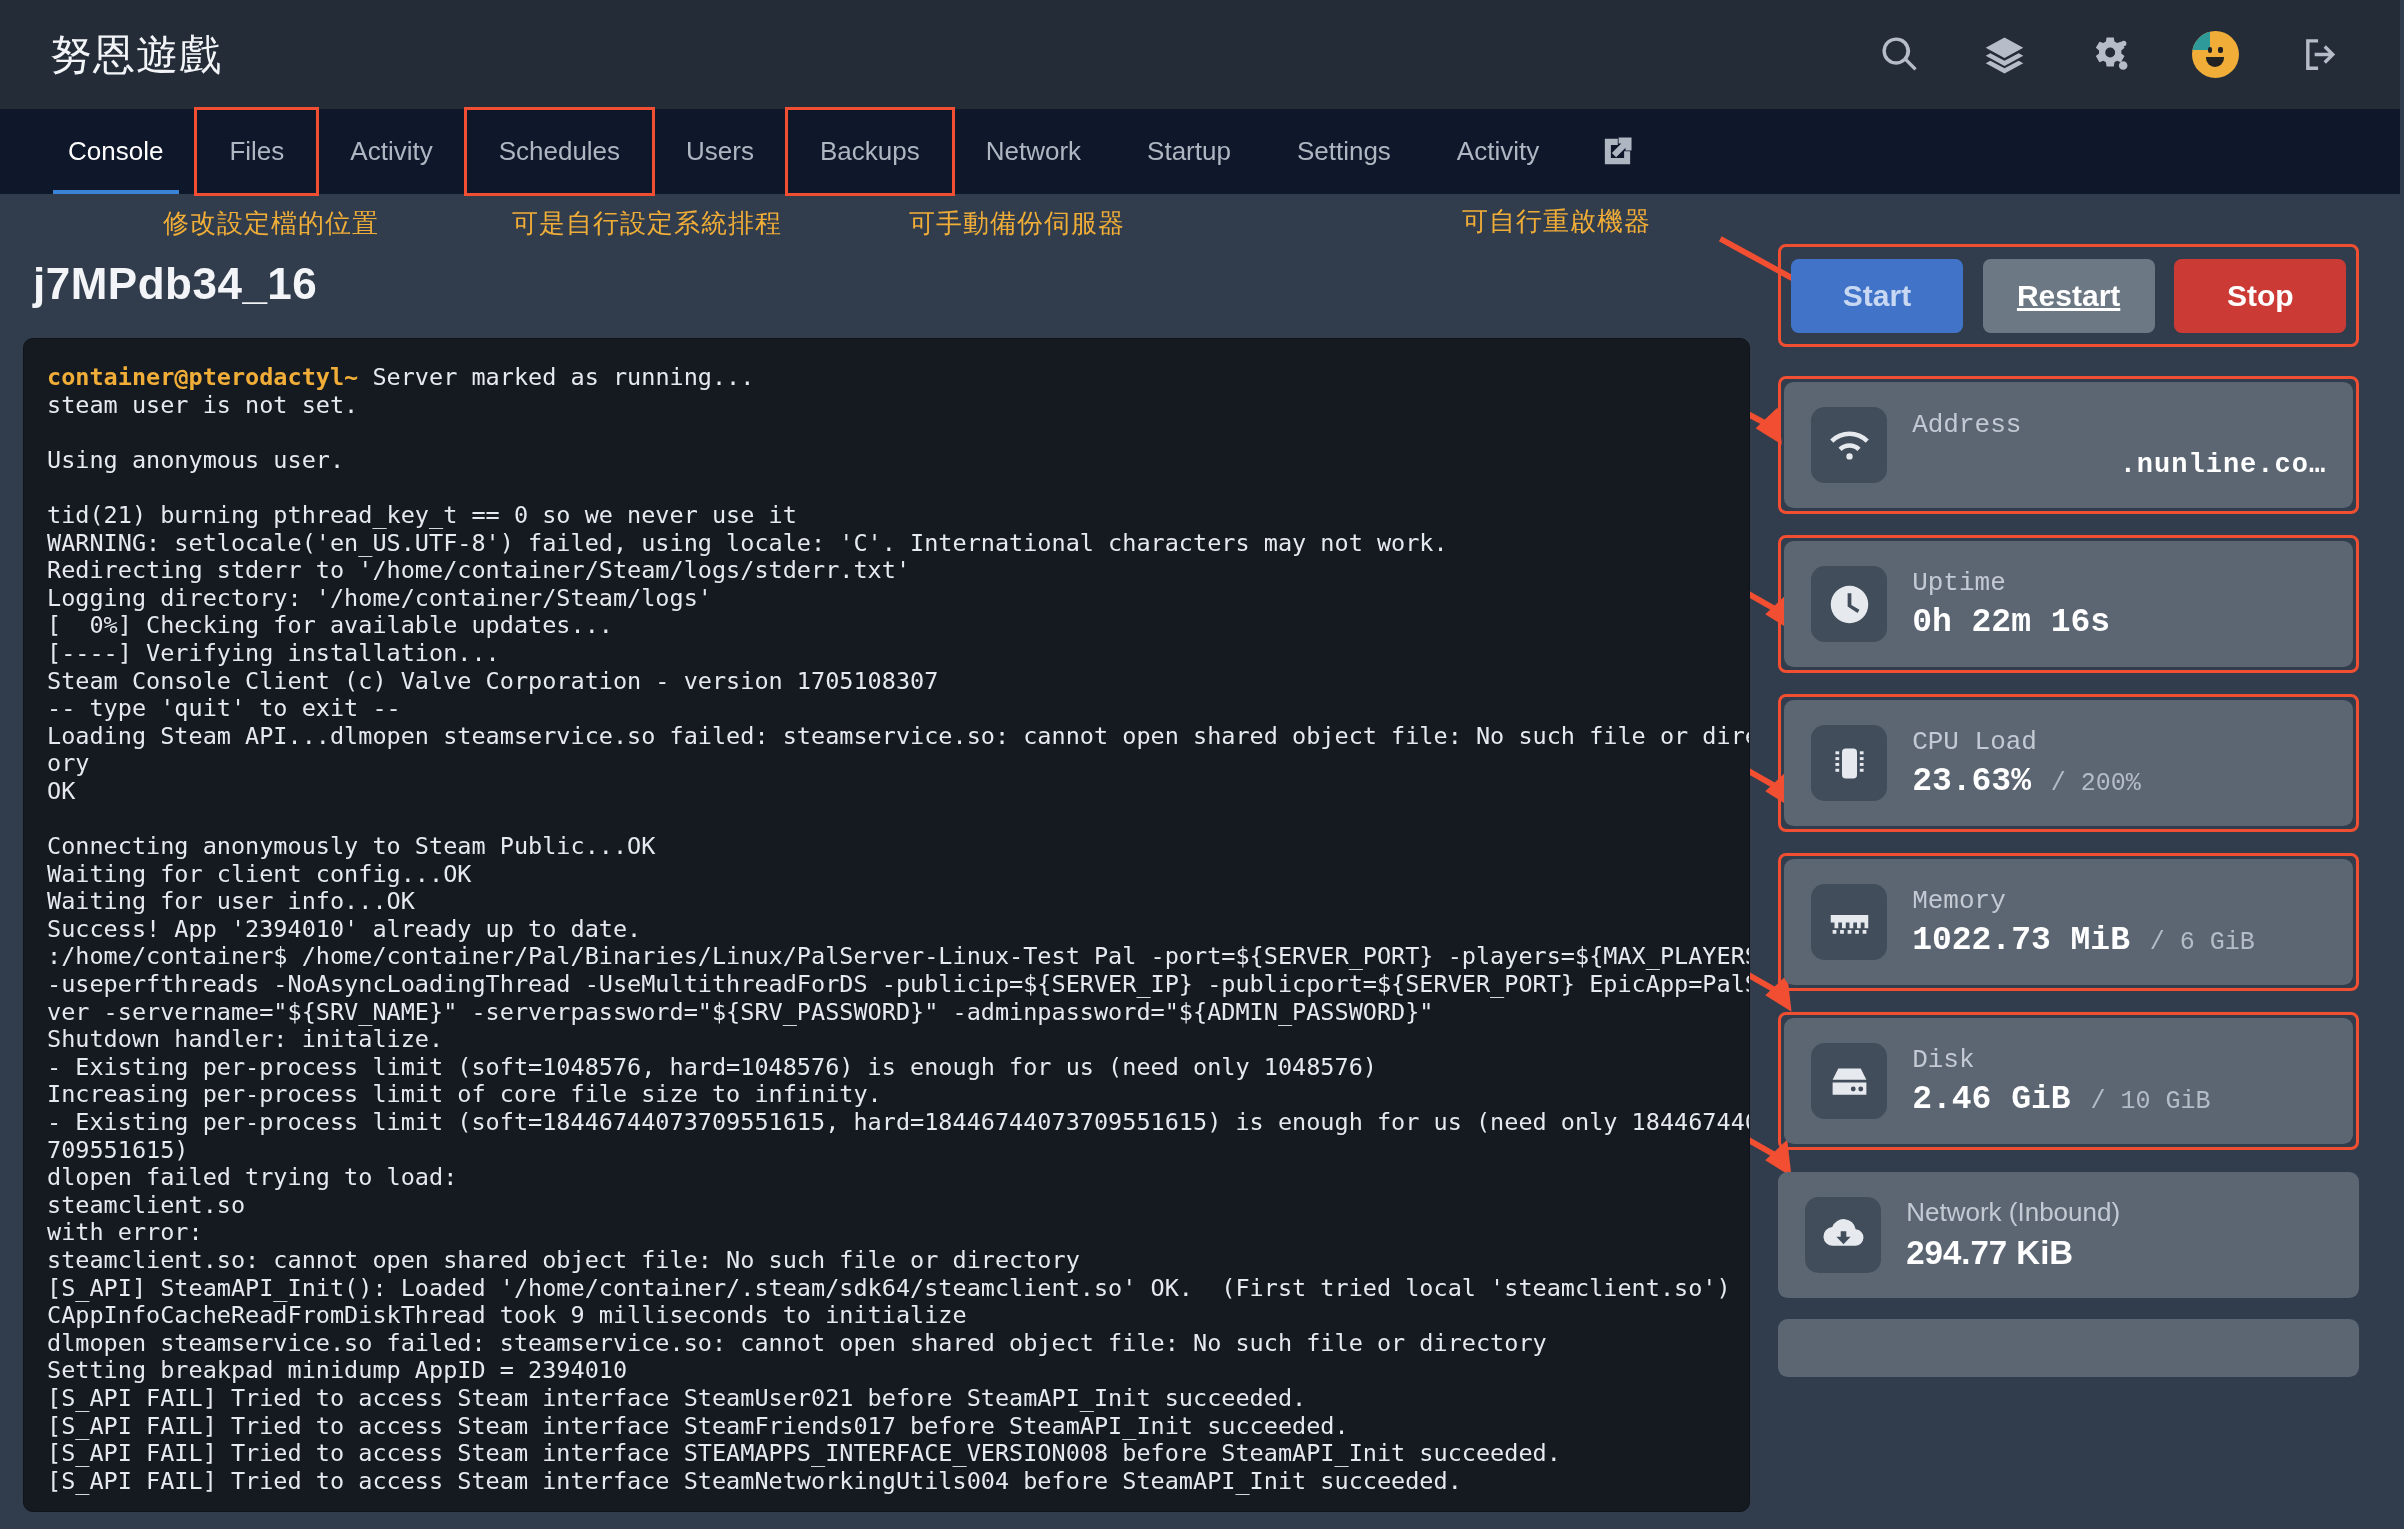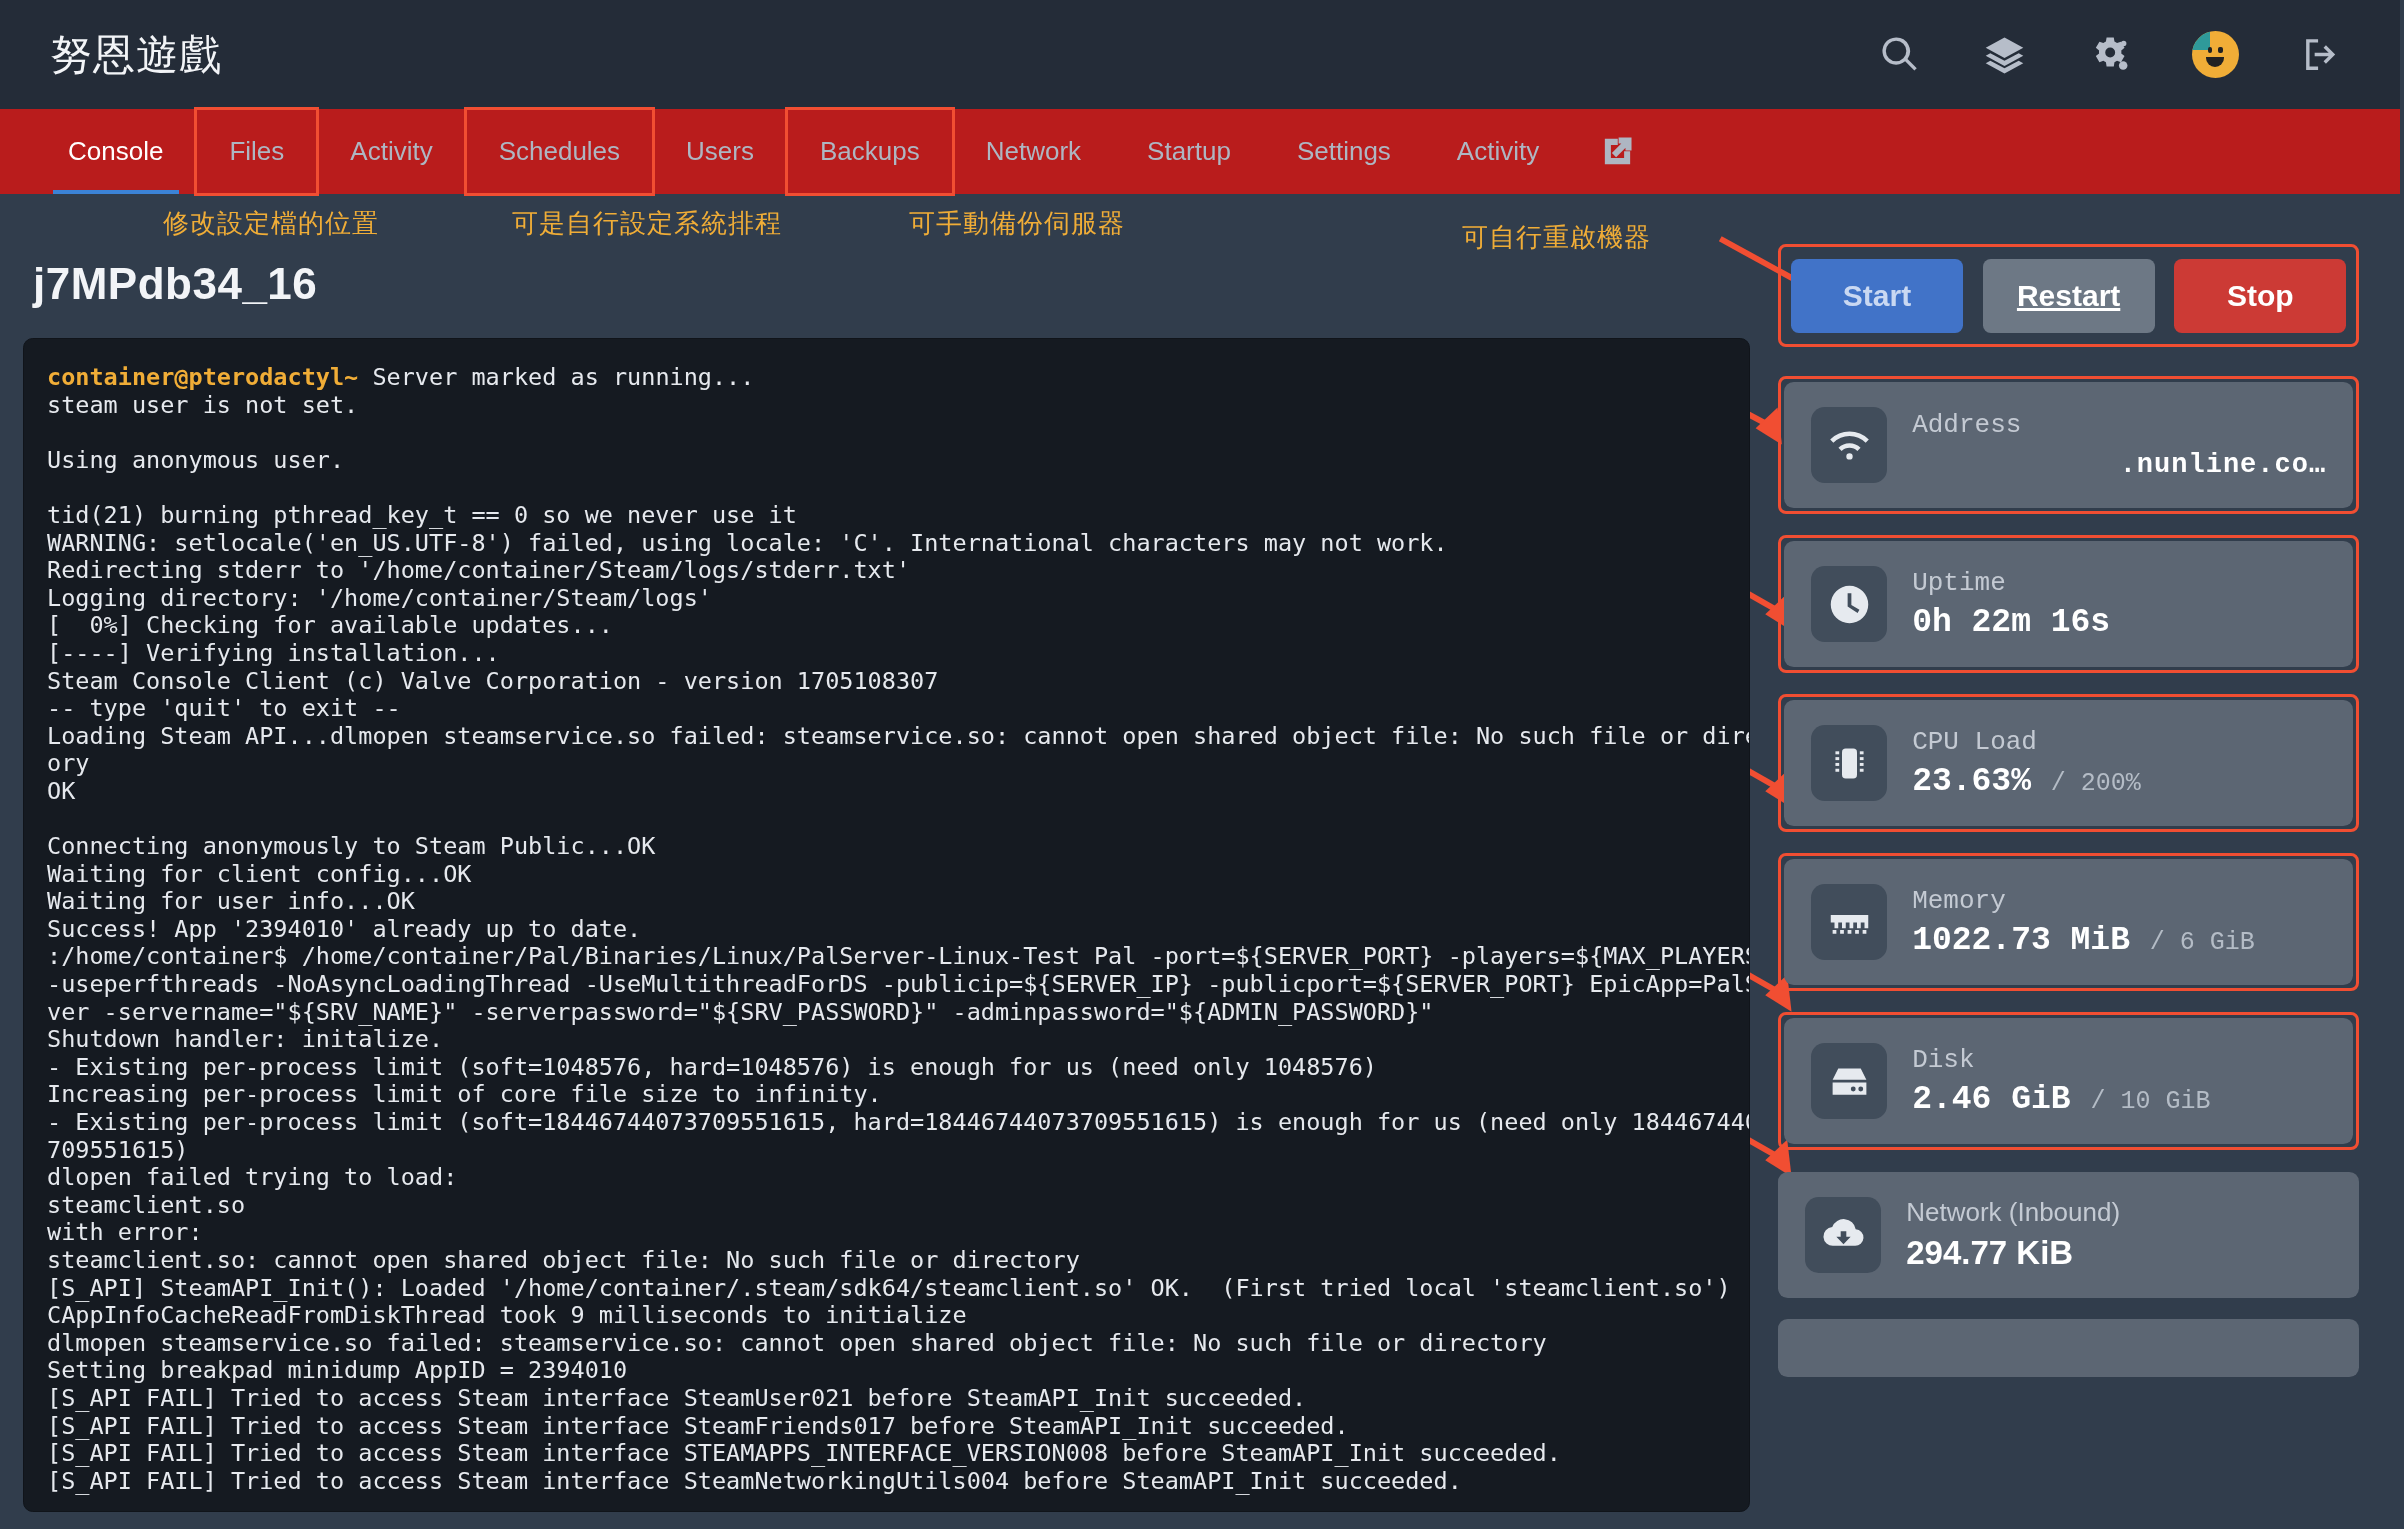--- a/index.html
+++ b/index.html
@@ -27,21 +27,21 @@
     background: #f0ad37; position: relative; overflow: hidden;
     display: flex; align-items: center; justify-content: center;
   }
   .avatar .teal { position: absolute; left: 0; top: 0; width: 17.5px; height: 19.4px; background: #2f9a9a; border-radius: 48% 0 0 0; }
   .avatar .eyes { position: absolute; top: 15.5px; left: 15.5px; display: flex; gap: 5.8px; }
   .avatar .eye { width: 4.9px; height: 6.8px; background: #222; border-radius: 1.9px; }
   .avatar .mouth { position: absolute; top: 26px; left: 13.6px; width: 18.4px; height: 9.7px; background: #222; border-radius: 0 0 10.7px 10.7px; }
 
   
   .tabbar {
-    height: 85px; background: #b91c1c;
+    height: 85px; background: #0f172a;
     display: flex; align-items: stretch; padding-left: 35px;
   }
   .tab {
     display: flex; align-items: center; padding: 0 33px;
     color: #aeb6c2; font-size: 26px; cursor: pointer; position: relative;
     white-space: nowrap;
   }
   .tab.active { color: #ffffff; }
   .tab.active::after {
     content: ""; position: absolute; left: 17.5px; right: 17.5px; bottom: 0;
@@ -190,21 +190,21 @@
       <svg viewBox="0 0 24 24">
           <path d="M5 4h6v2H6v12h12v-5h2v7H4V4h1z"></path>
           <path d="M14 3h7v7h-2V6.4l-8 8L9.6 13l8-8H14z"></path>
         </svg>
     </div>
   </div>
 
   <div class="anno" style="left:163px; top:206px;">修改設定檔的位置</div>
   <div class="anno" style="left:512px; top:206px;">可是自行設定系統排程</div>
   <div class="anno" style="left:909px; top:206px;">可手動備份伺服器</div>
-  <div class="anno" style="left:1462px; top:220px;">可自行重啟機器</div>
+  <div class="anno" style="left:1462px; top:204px;">可自行重啟機器</div>
   <div class="anno" style="left:1294px; top:338px;">遊戲連線位置 (點擊自動複製)</div>
   <div class="anno" style="left:1409px; top:525px;">系統目前的啟動時間</div>
   <div class="anno" style="left:1509px; top:701px;">CPU 使用量</div>
   <div class="anno" style="left:1469px; top:906px;">記憶體 使用量</div>
   <div class="anno" style="left:1516px; top:1072px;">硬碟使用量</div>
 
   <div class="arrow" style="left:1718px; top:233px;">
     <svg width="136" height="87" viewBox="0 0 140 90">
       <line x1="2" y1="6" x2="108" y2="64" stroke="#f14e32" stroke-width="6"></line>
       <polygon points="104,46 128,76 96,76" fill="#f14e32" transform="rotate(32 112 62)"></polygon>

